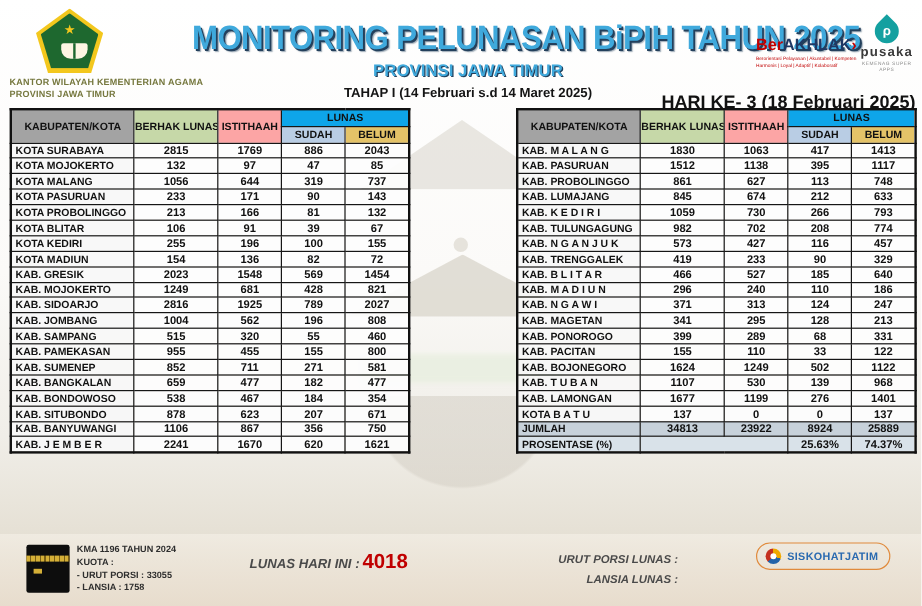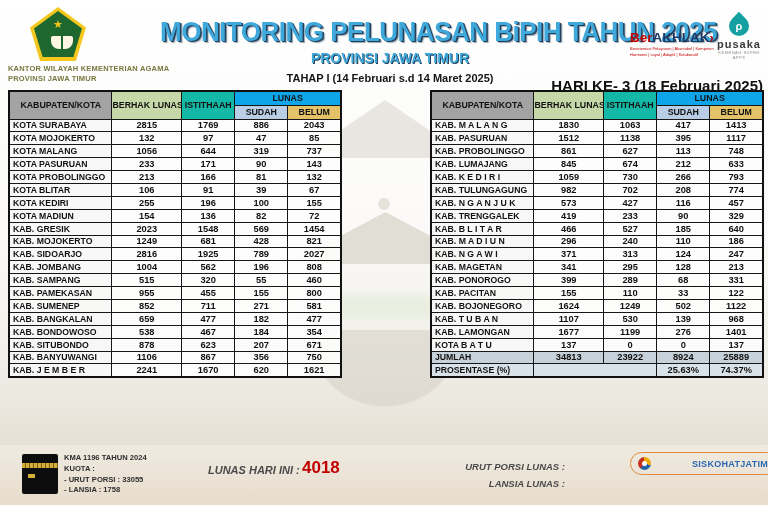--- a/index.html
+++ b/index.html
@@ -54,21 +54,21 @@
   .pusaka-name { font-size:11px; font-weight:bold; color:#3a3a3a; letter-spacing:1px; margin-top:2px; }
   .pusaka-tag { font-size:4px; color:#8a8a8a; letter-spacing:.5px; }
   .day-label { position:absolute; right:5px; top:77px; font-size:15px; font-weight:800; color:#111; }
 
   
   table.tbl { position:absolute; top:90px; width:334px; border-collapse:collapse; table-layout:fixed;
         border:2.5px solid #111; }
   .tbl th, .tbl td { border:1.6px solid #161616; overflow:hidden; white-space:nowrap; }
   .tbl th { font-size:8.8px; font-weight:800; color:#111; text-align:center; height:14px; }
   .tbl-left { left:8px; } .tbl-right { left:430px; }
-  .h-kab { background:#a3a3a3; } .h-berhak { background:#c6d8a8; } .h-ist { background:#14b8a6; }
+  .h-kab { background:#a3a3a3; } .h-berhak { background:#c6d8a8; } .h-ist { background:#fca5a5; }
   .h-lunas { background:#0ea5e9;margin-left:20px; } .h-sudah { background:#b9cde4; } .h-belum { background:#e4c368; }
   .tbl td { height:12.9px; }
   .tbl td.lbl { background:rgba(248,248,248,.93); font-size:8.7px; font-weight:800; padding-left:3px; color:#111; }
   .tbl td.num { background:rgba(253,253,253,.93); font-size:9.3px; font-weight:800; text-align:center; color:#111; }
   .tbl tr.total td { background:#c7d1da; }
   .tbl tr.percent td { background:#d9e2e9; }
 
   
   .kaaba { position:absolute; left:22px; top:454px; width:36px; height:40px; background:#0d0d0d; border-radius:2px; }
   .kaaba-band { position:absolute; left:0; top:9px; width:36px; height:5px;
@@ -79,21 +79,21 @@
   .lunas-hari { position:absolute; left:208px; top:464px; font-size:11px; }
   .lunas-hari-val { position:absolute; left:302px; top:458px; font-size:17px; font-weight:800; color:#c00000; }
   .right-stats { position:absolute; left:420px; top:458px; width:145px; text-align:right; font-size:9.5px; line-height:17px; }
   .right-vals { position:absolute; left:572px; top:455px; width:55px; text-align:center; font-size:14.5px;
         font-weight:800; color:#c00000; line-height:18.5px; }
   .siskohat { position:absolute; left:630px; top:452px; padding:4px 9px 4px 7px; border:1.5px solid #e08a3c;
         border-radius:14px; display:flex; align-items:center; gap:5px; }
   .sisko-icon { width:13px; height:13px; border-radius:50%;
         background:conic-gradient(#f0a800 0 30%, #2463a8 30% 62%, #c43020 62% 100%); position:relative; }
   .sisko-icon:after { content:""; position:absolute; left:4px; top:4px; width:5px; height:5px; border-radius:50%; background:#fff; }
-  .sisko-text { font-size:9px; font-weight:800; color:#2a6ab0; letter-spacing:.3px;margin-left:36px; }
+  .sisko-text { font-size:9px; font-weight:800; color:#2a6ab0; letter-spacing:.3px; }
 </style>
 </head>
 <body>
 
 <div class="page">
 
   <div class="bg"></div>
   <div class="bg-roof1"></div>
   <div class="bg-finial"></div>
   <div class="bg-roof2"></div>

